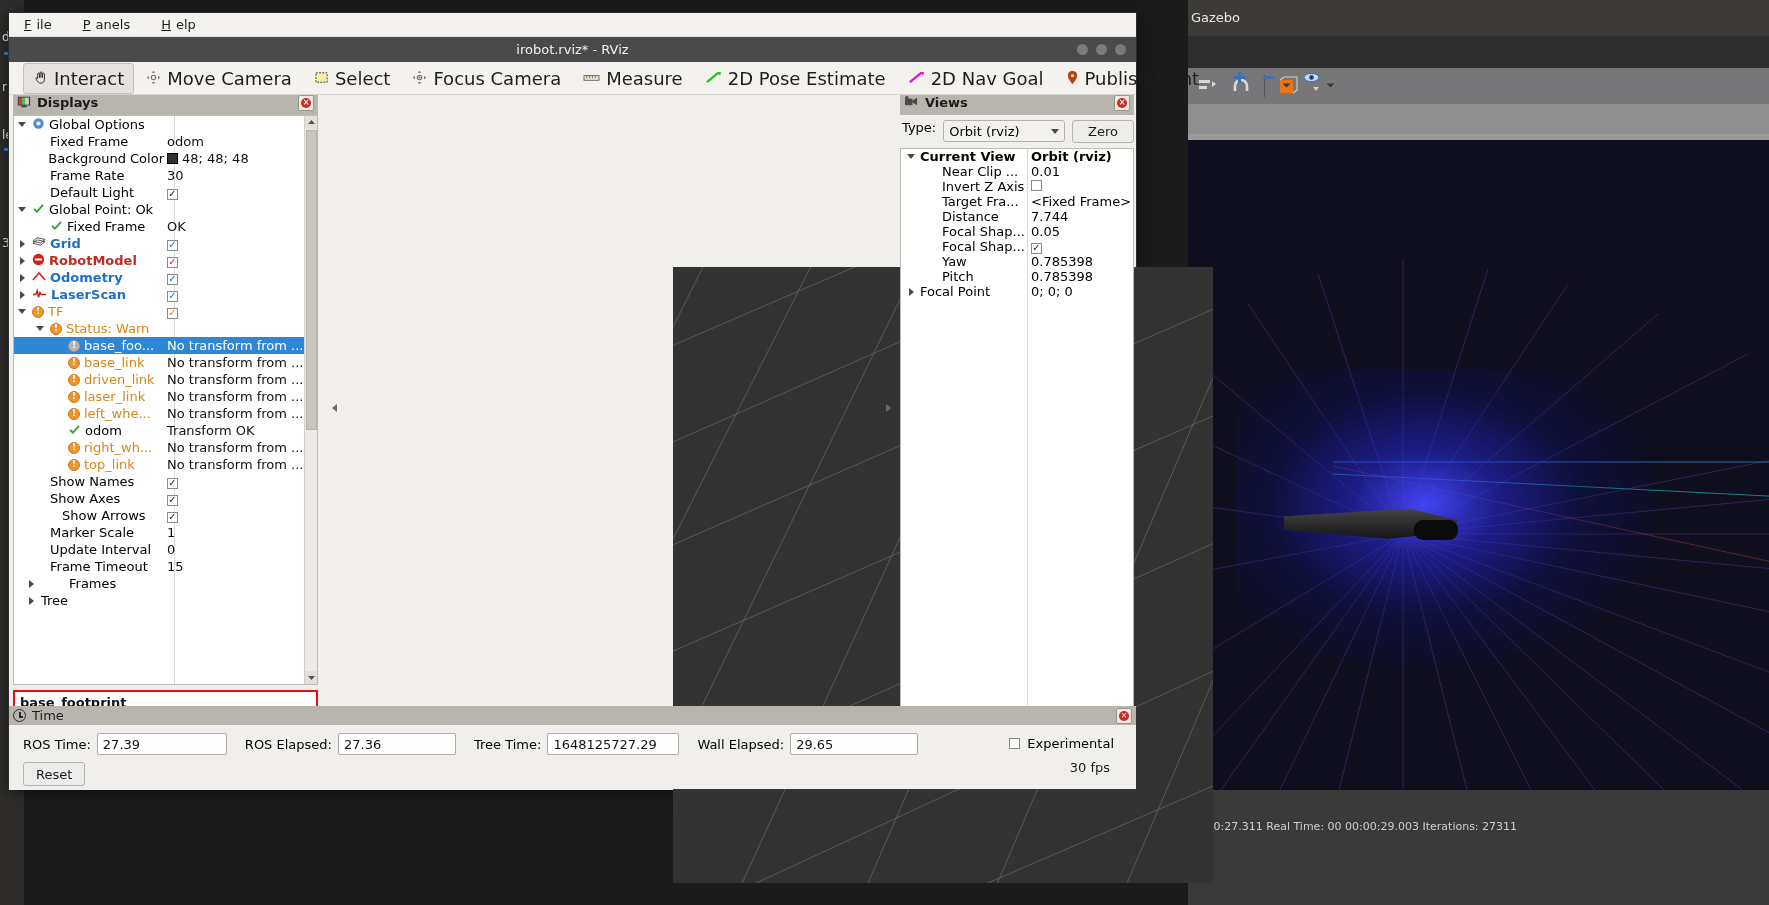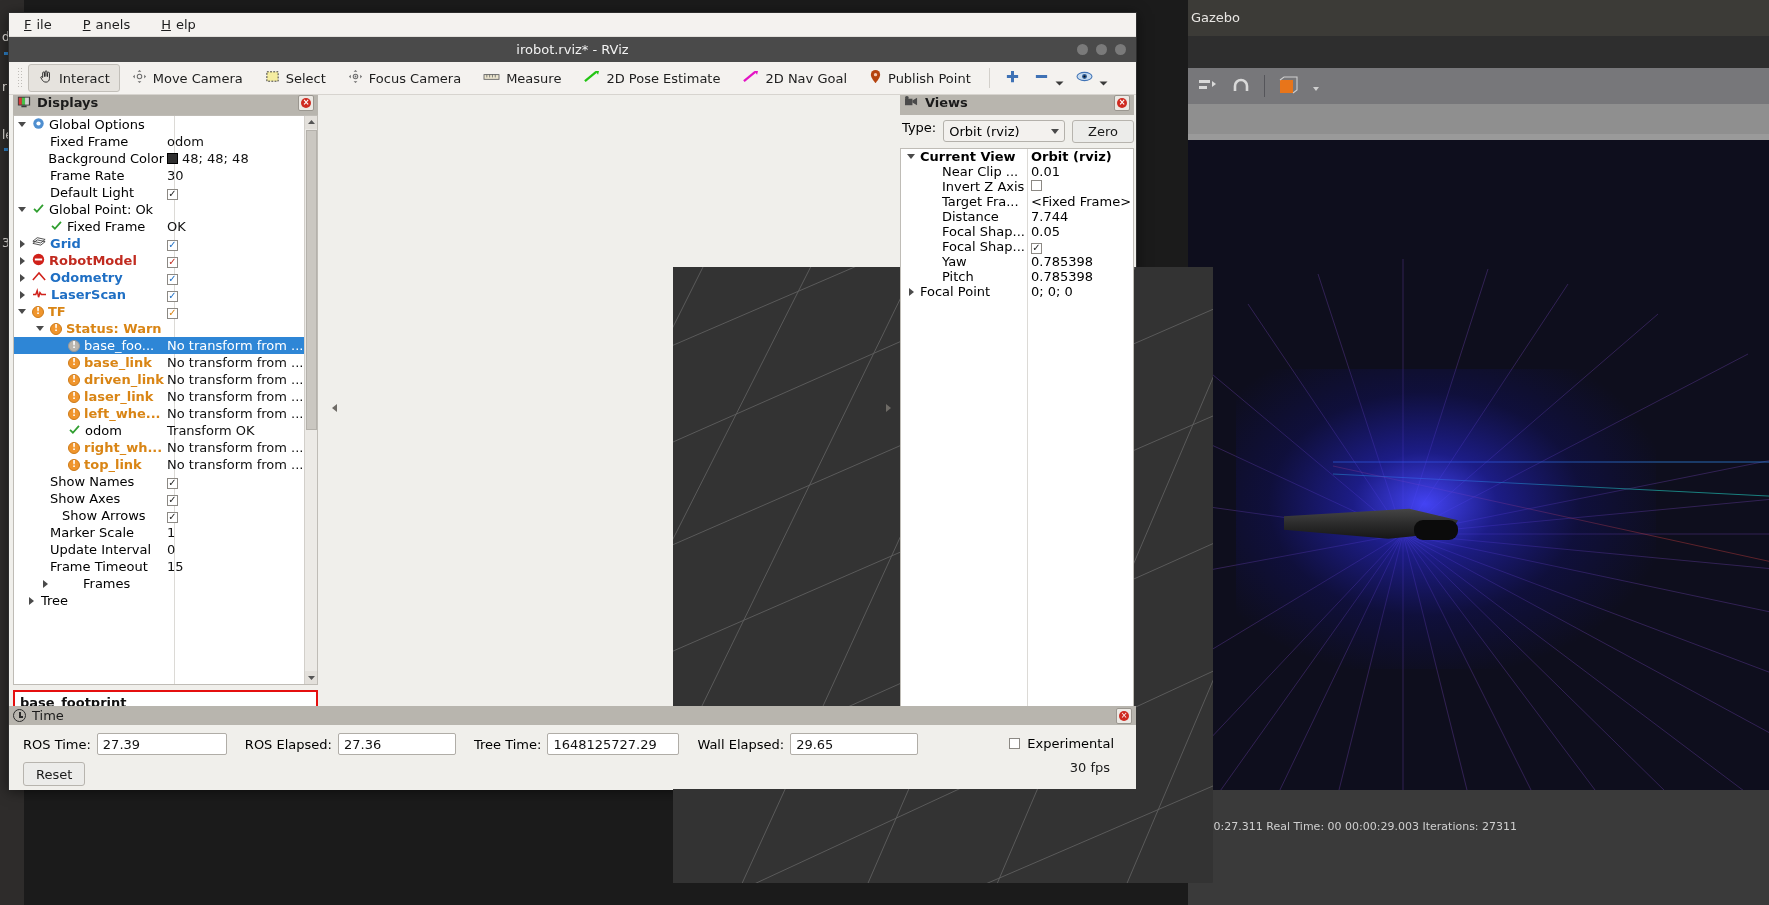--- a/index.html
+++ b/index.html
@@ -84,21 +84,21 @@
   }
   #rviz-menubar span { padding:1px 5px; }
   #rviz-menubar u { text-decoration:underline; }
 
   #rviz-toolbar {
     height:33px; background:#f4f2ef; display:flex; align-items:center;
     padding-left:8px; gap:2px; border-bottom:1px solid #d7d4cf;
   }
   .tbtn {
     display:flex; align-items:center; gap:6px; padding:4px 9px;
-    font-size:13px; color:#1d1d1d; border:1px solid transparent; border-radius:3px;
+    font-size:18px; color:#1d1d1d; border:1px solid transparent; border-radius:3px;
     white-space:nowrap;
   }
   .tbtn.active { background:#e6e3de; border:1px solid #c2bfb9; }
   .tbsep { width:1px; height:20px; background:#d3d0cb; margin:0 6px; }
   .grip { width:5px; height:22px; margin-right:4px;
     background-image:radial-gradient(#c0bdb8 1px, transparent 1px);
     background-size:3px 3px; }
 
   
   #rviz-body { position:relative; height:695px; background:#f0efeb; }
@@ -129,21 +129,21 @@
   .trow.sel .tval { color:#fff; }
   .vline { position:absolute; left:160px; top:0; width:1px; height:100%; background:#dcdad6; }
   .arrow-r { width:0;height:0;border-left:5px solid #4a4a4a;border-top:4px solid transparent;border-bottom:4px solid transparent; }
   .arrow-d { width:0;height:0;border-top:5px solid #4a4a4a;border-left:4px solid transparent;border-right:4px solid transparent; }
   .arrow-hold { width:12px; display:flex; justify-content:center; align-items:center; }
   .cbx { width:11px; height:11px; border:1px solid #8c8984; background:#fff;
     display:inline-flex; align-items:center; justify-content:center; font-size:10px; line-height:1; }
   .swatch { display:inline-block; width:11px; height:11px; background:#303030; border:1px solid #000; vertical-align:-1px; margin-right:4px;}
   .blue { color:#1f6fc4; font-weight:bold; }
   .red { color:#c12b20; font-weight:bold; }
-  .orange { color:#d98515; font-weight:bold; }
+  .orange { color:#d98515; font-weight:normal; }
   .warn-ico { width:12px;height:12px;border-radius:50%;background:#f0952c;border:1px solid #cc7a18;
      color:#fff;font-size:9px;font-weight:bold;display:inline-flex;align-items:center;justify-content:center;line-height:1;}
   .warn-ico.grey { background:#b9b5ae; border-color:#999; }
 
   #tree-scroll { position:absolute; right:0; top:0; width:13px; height:100%; background:#eceae6; border-left:1px solid #d2cfca; }
   #tree-scroll .thumb { position:absolute; left:1px; top:14px; width:11px; height:300px; background:#cac7c1; border:1px solid #b4b1ab; }
   #tree-scroll .sbu, #tree-scroll .sbd { position:absolute; left:0; width:13px; height:13px; background:#e3e0db; }
   #tree-scroll .sbu { top:0; } #tree-scroll .sbd { bottom:0; }
 
   #status-box {
@@ -720,21 +720,21 @@
               <span class="tval">0</span>
             </div>
             <div class="trow">
               <span class="tname" style="padding-left: 20px;">
                 <span class="arrow-hold"></span>
                 <span>Frame Timeout</span>
               </span>
               <span class="tval">15</span>
             </div>
             <div class="trow">
-              <span class="tname" style="padding-left: 25px; gap: 32px;">
+              <span class="tname" style="padding-left: 11px; gap: 32px;">
                 <span class="arrow-hold">
                   <span class="arrow-r"></span>
                 </span>
                 <span>Frames</span>
               </span>
               <span class="tval"></span>
             </div>
             <div class="trow">
               <span class="tname" style="padding-left: 11px;">
                 <span class="arrow-hold">

